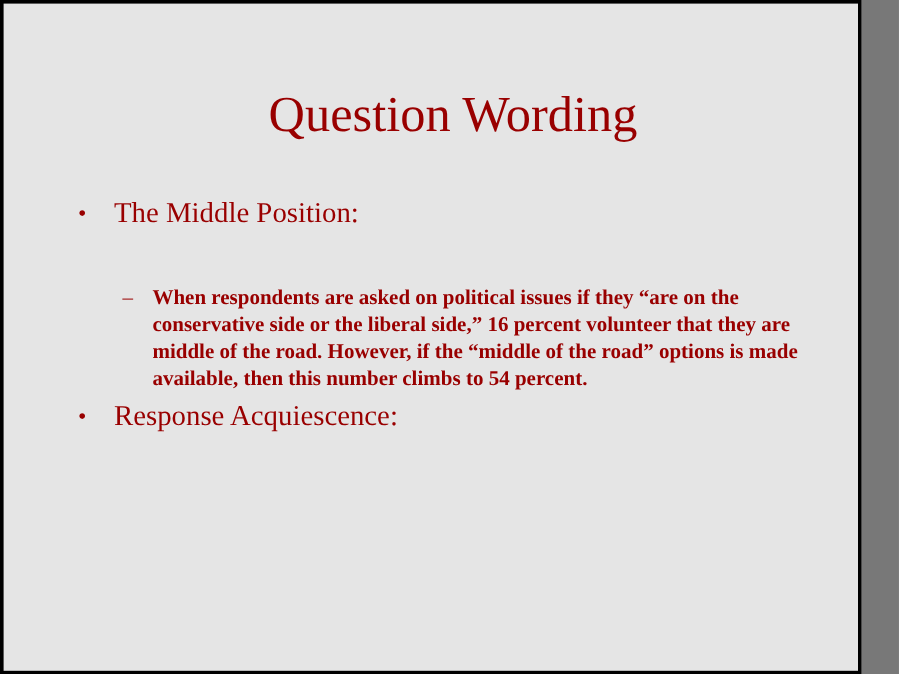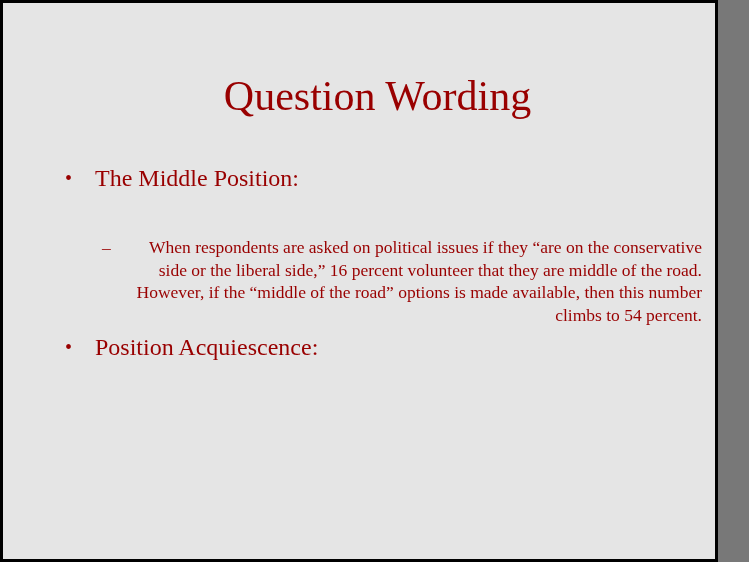--- a/index.html
+++ b/index.html
@@ -70,21 +70,22 @@
   .lvl2 .marker {
     position: absolute;
     left: 99px;
     top: 0;
     font-size: 17.5px;
     line-height: 22.5px;
   }
   .lvl2 .para {
     display: block;
     max-width: 575px;
-    text-align: right;
+    text-align: left;
+    font-weight: bold;
   }
 
   .gap-after-b1 { height: 43px; }
   .gap-after-sub { height: 6px; }
 </style>
 </head>
 <body>
 
 <div id="slide">
 
@@ -99,17 +100,17 @@
     <div class="gap-after-b1"></div>
 
     <div class="lvl2">
       <span class="marker">–</span>
         <span class="para">When respondents are asked on political issues if they “are on the conservative side or the liberal side,” 16 percent volunteer that they are middle of the road. However, if the “middle of the road” options is made available, then this number climbs to 54 percent.</span>
     </div>
 
     <div class="gap-after-sub"></div>
 
     <div class="lvl1">
-      <span class="marker">•</span><span class="u">Position Acquiescence</span><span>:</span>
+      <span class="marker">•</span><span class="u">Response Acquiescence</span><span>:</span>
     </div>
 
   </div>
 </div>
 
 </body></html>

